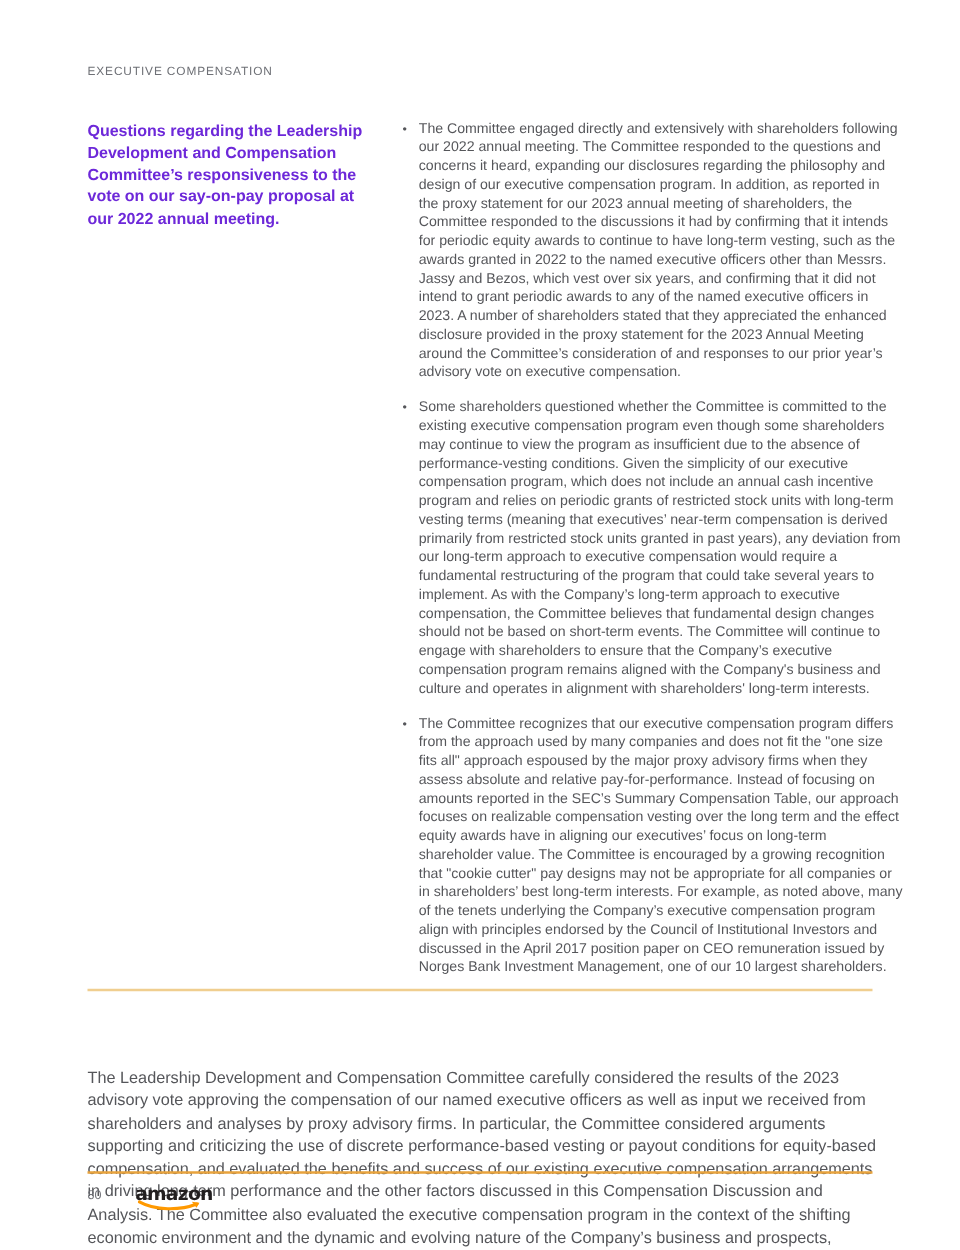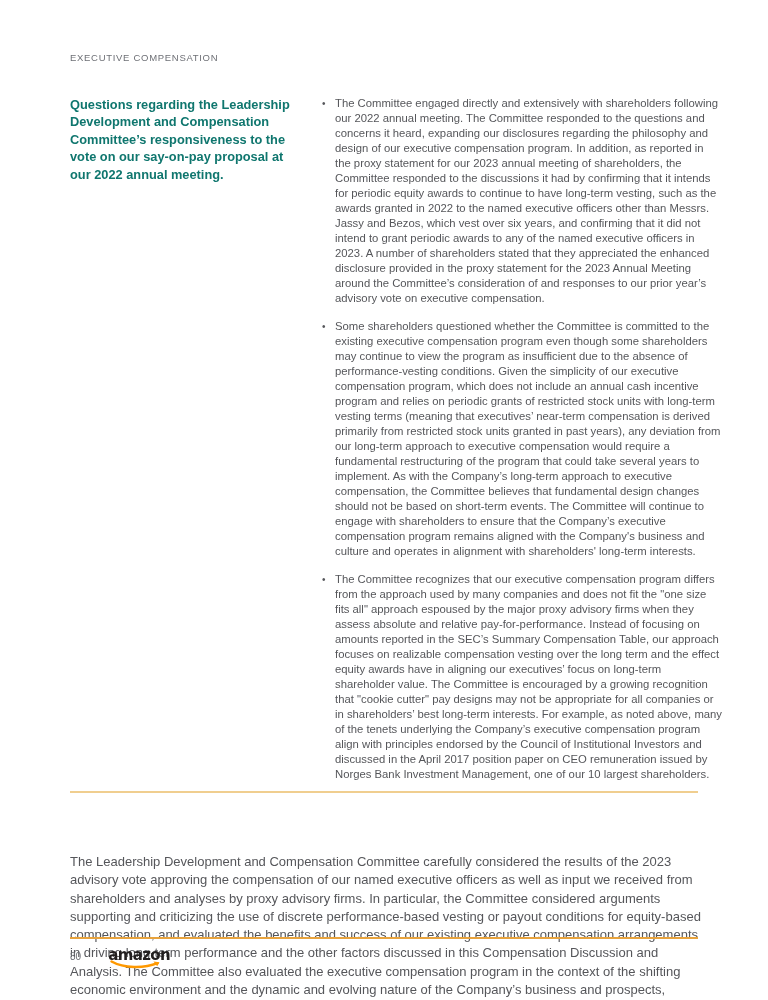--- a/index.html
+++ b/index.html
@@ -29,21 +29,21 @@
   }
   .left-col {
     width: 238px;
     flex-shrink: 0;
     padding-right: 14px;
   }
   .sidebar-heading {
     font-size: 12.8px;
     font-weight: bold;
     line-height: 17.4px;
-    color: #0f766e;
+    color: #6d28d9;
   }
   .right-col {
     width: 400px;
     flex-shrink: 0;
     margin-left: 14px;
   }
   .bullet {
     display: flex;
     margin-bottom: 13px;
     font-size: 11.3px;

